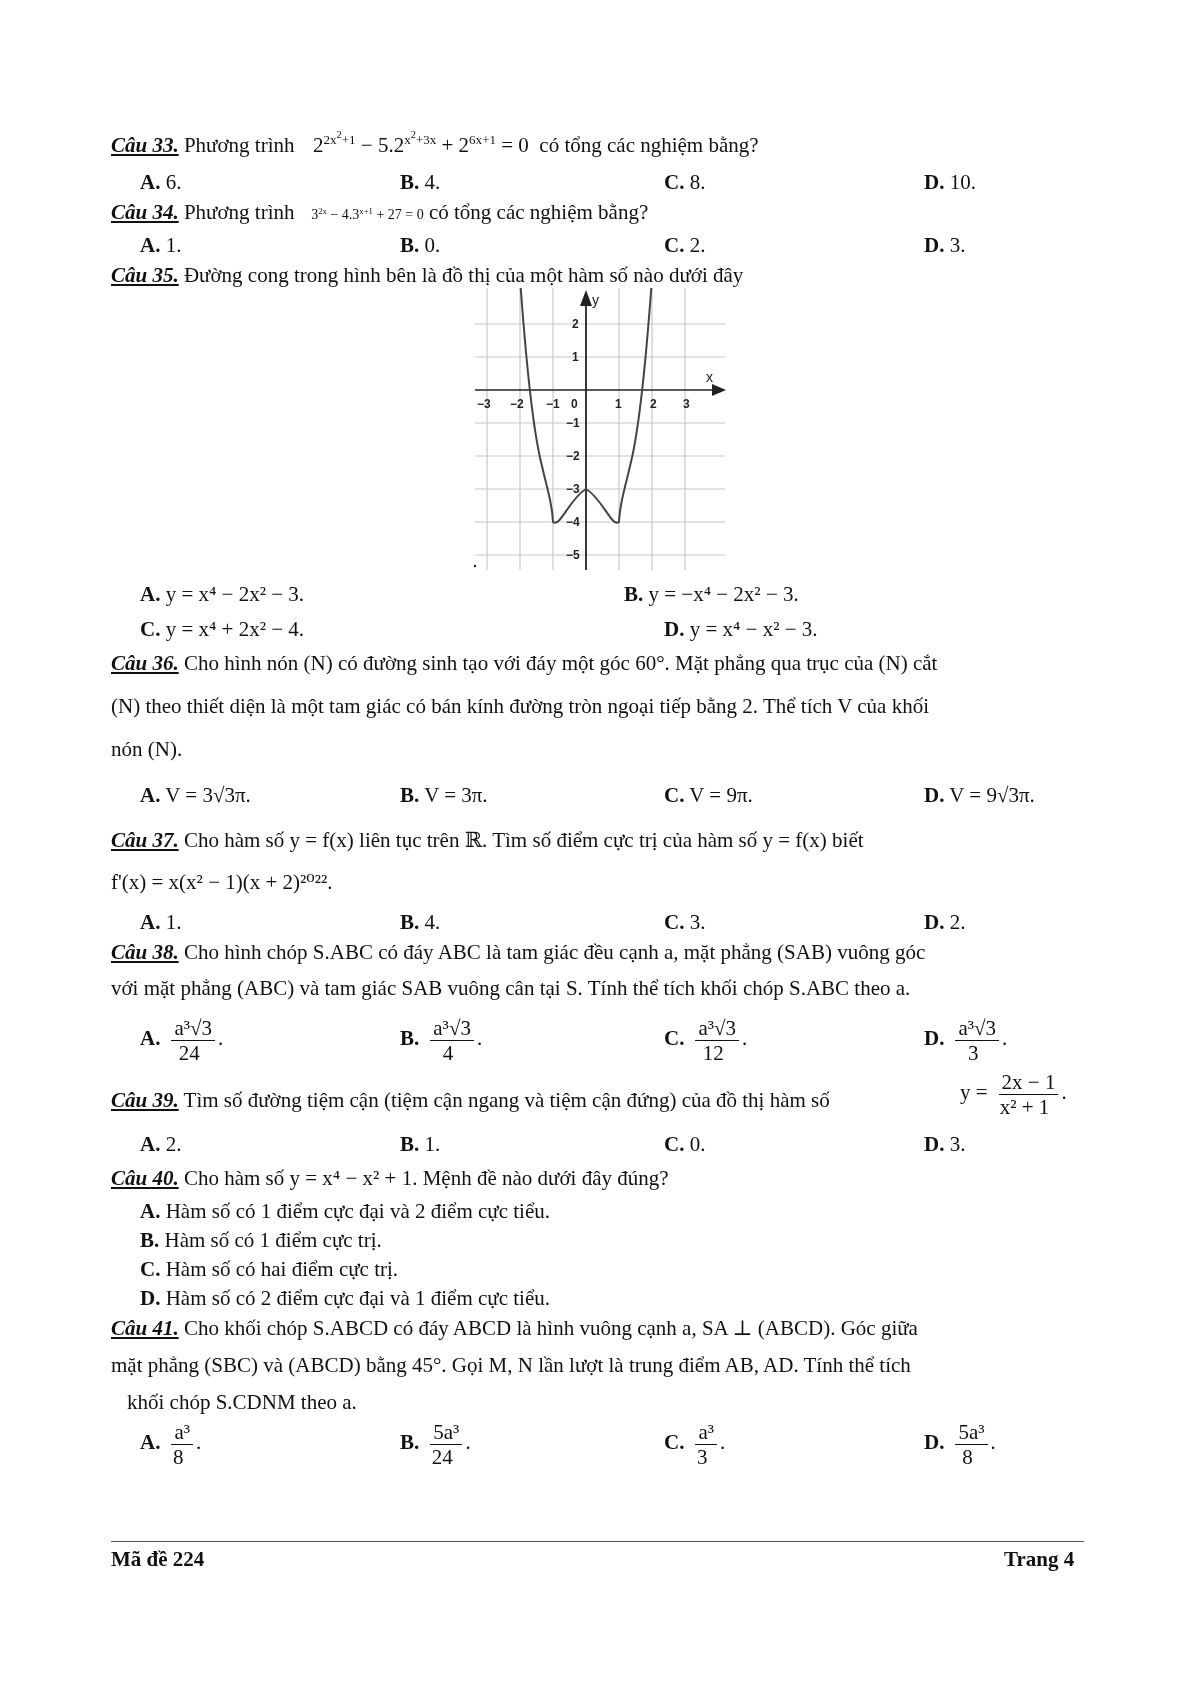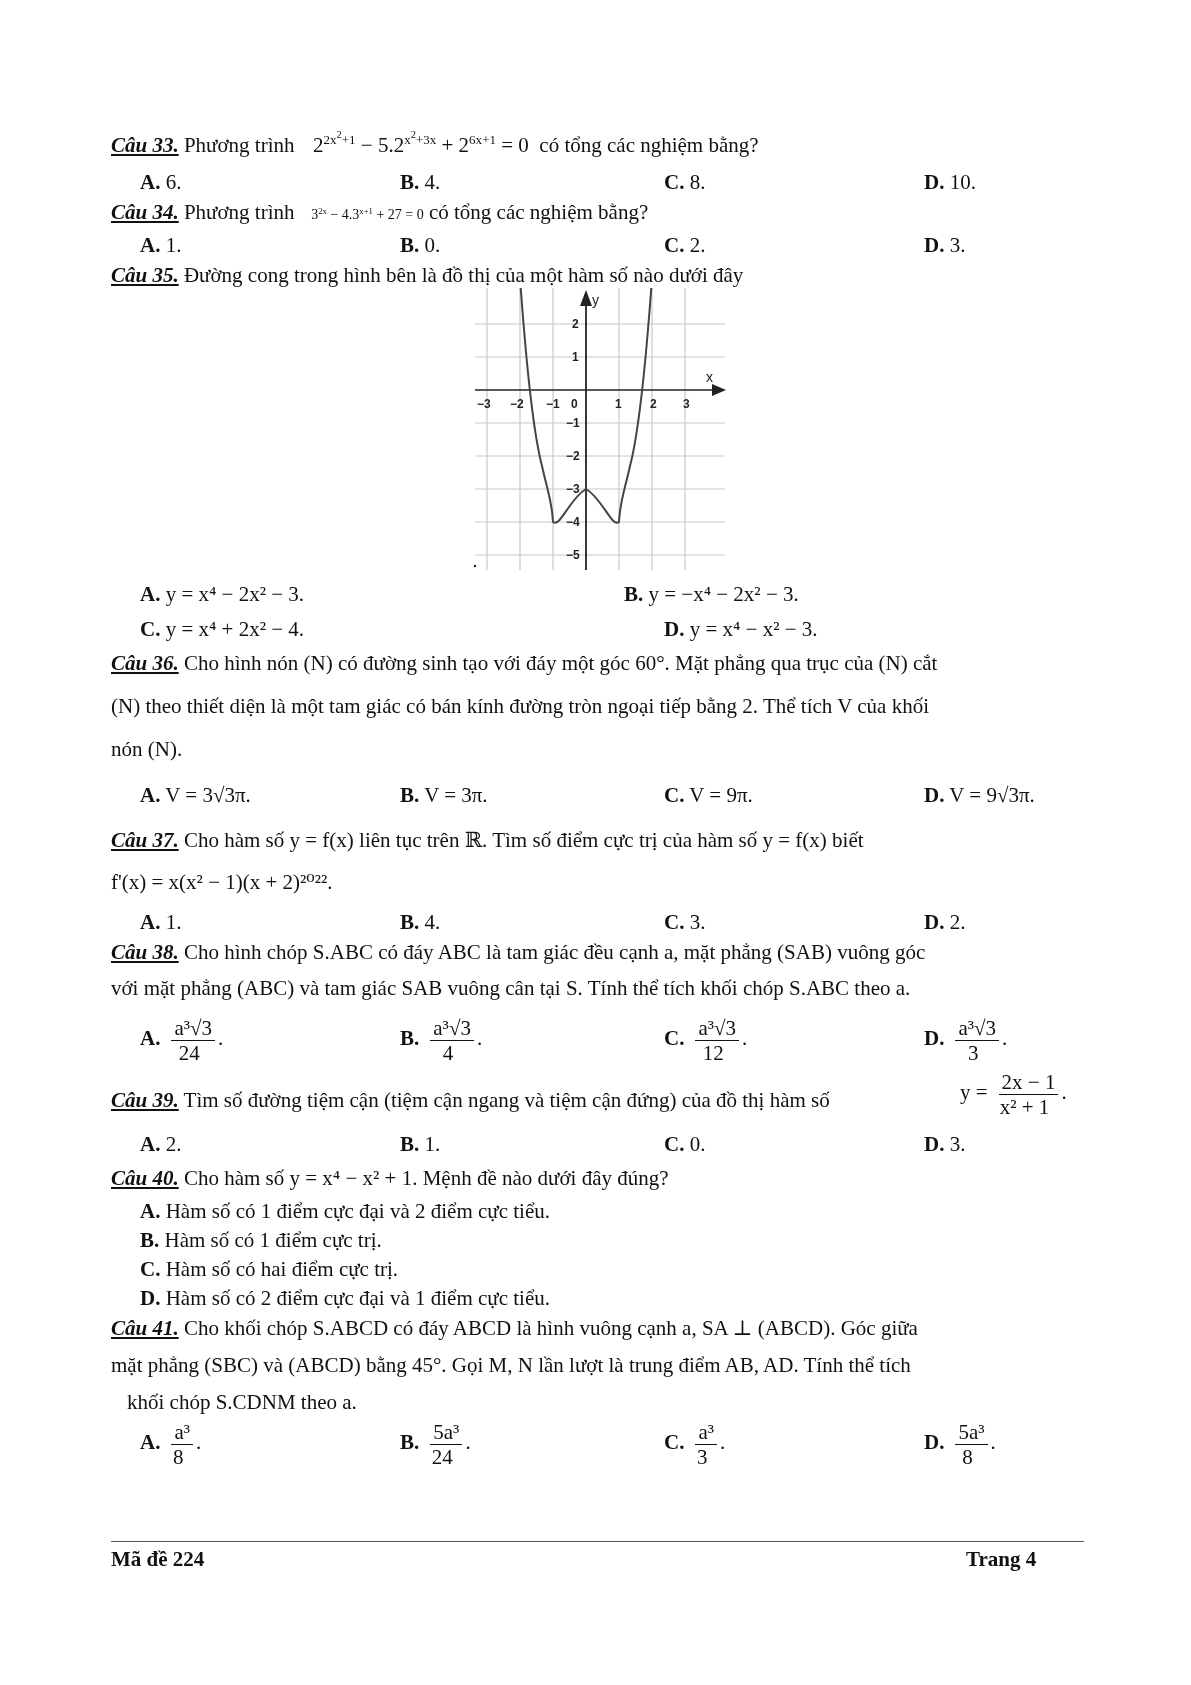--- a/index.html
+++ b/index.html
@@ -156,13 +156,13 @@
 </div>
 <div class="abs" style="left:111px;top:1353px;">mặt phẳng (SBC) và (ABCD) bằng 45°. Gọi M, N lần lượt là trung điểm AB, AD. Tính thể tích</div>
 <div class="abs" style="left:127px;top:1390px;">khối chóp S.CDNM theo a.</div>
 <div class="abs opt" style="left:140px;top:1420px;"><b>A.</b><span class="frac"><span class="num">a³</span><span class="den">8</span></span>.</div>
 <div class="abs opt" style="left:400px;top:1420px;"><b>B.</b><span class="frac"><span class="num">5a³</span><span class="den">24</span></span>.</div>
 <div class="abs opt" style="left:664px;top:1420px;"><b>C.</b><span class="frac"><span class="num">a³</span><span class="den">3</span></span>.</div>
 <div class="abs opt" style="left:924px;top:1420px;"><b>D.</b><span class="frac"><span class="num">5a³</span><span class="den">8</span></span>.</div>
 
 <div class="footer-line"></div>
 <div class="abs footer" style="left:111px;top:1547px;">Mã đề 224</div>
-<div class="abs footer" style="left:966px;top:1547px;">Trang 4</div>
+<div class="abs footer" style="left:1004px;top:1547px;">Trang 4</div>
 
 </body></html>

